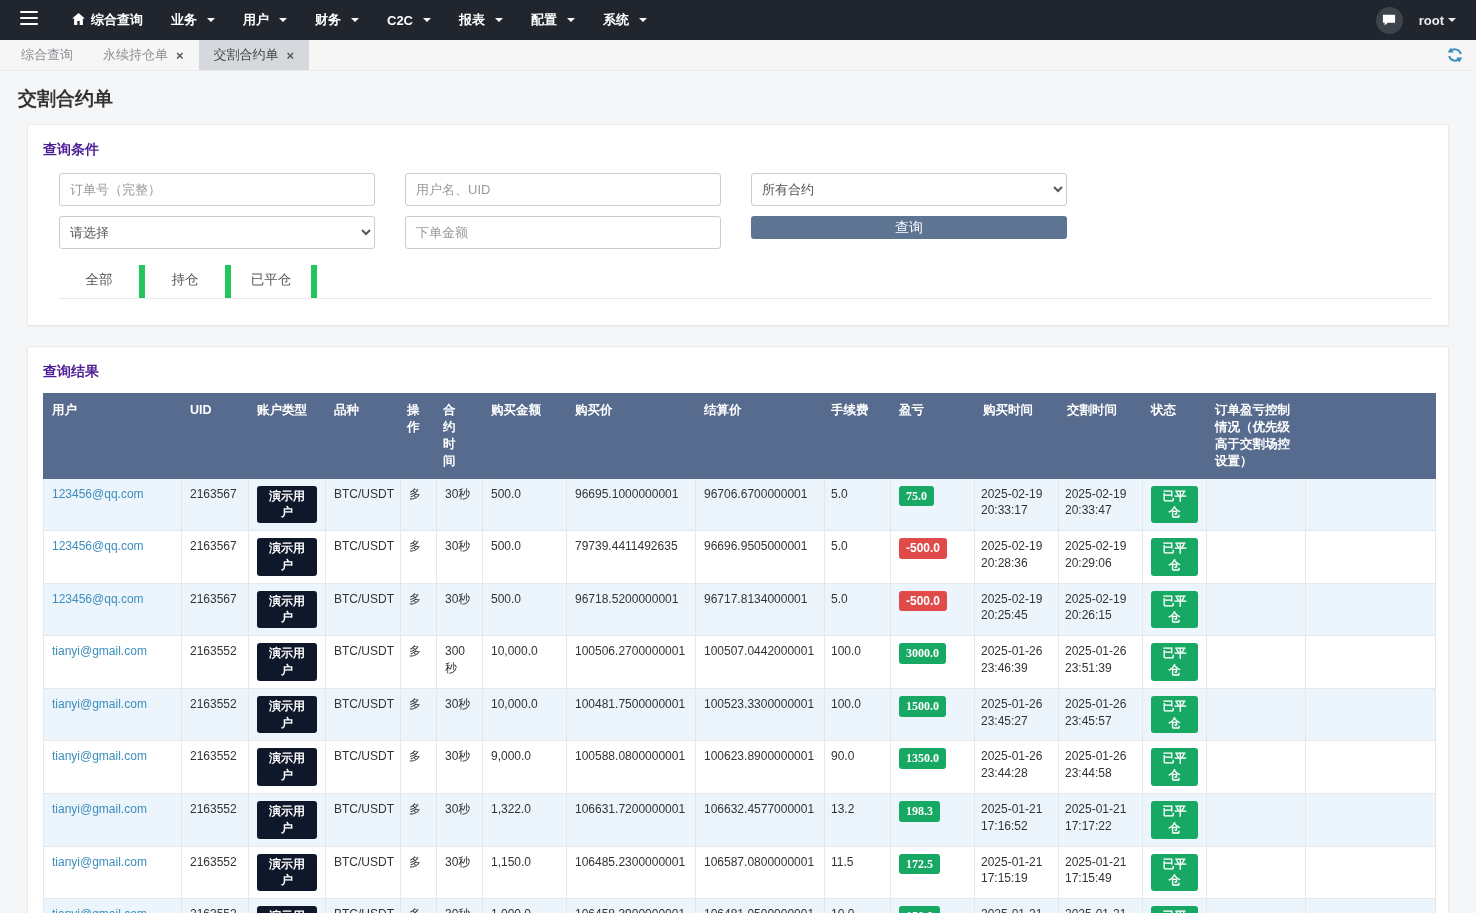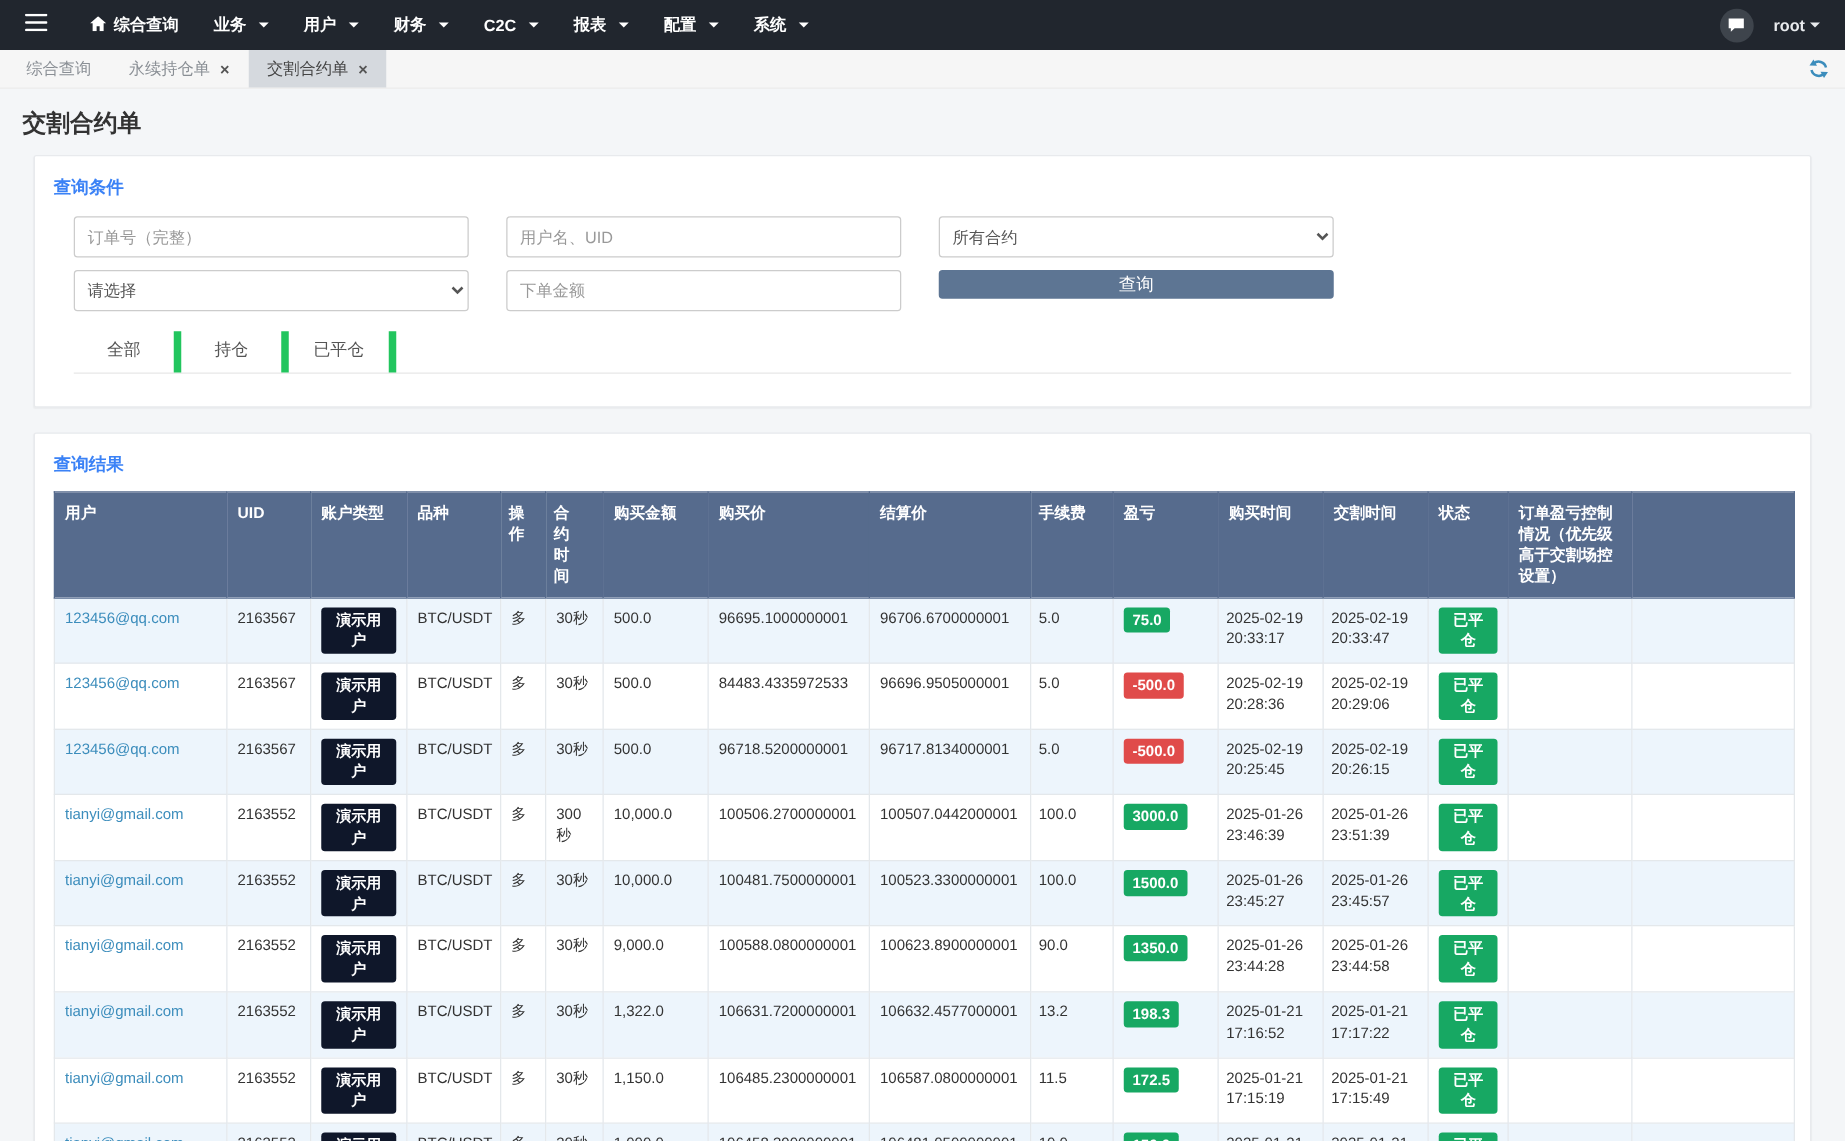--- a/index.html
+++ b/index.html
@@ -21,21 +21,21 @@
   .user-menu { display:flex; align-items:center; font-size:13px; font-weight:700; cursor:pointer; color:#e8eaed; }
   
   .tabbar { height:31px; background:#f6f6f6; border-bottom:1px solid #ececec; display:flex; align-items:stretch; padding-left:6px; position:relative; }
   .tab { display:flex; align-items:center; gap:8px; padding:0 15px; font-size:13px; color:#8a8f95; cursor:pointer; }
   .tab.active { background:#d5d9de; color:#444; }
   .tab-close { font-size:13px; font-weight:700; color:#555; line-height:1; cursor:pointer; }
   .refresh-btn { position:absolute; right:12px; top:0; height:100%; display:flex; align-items:center; cursor:pointer; }
   
   .page-title { font-size:19px; font-weight:600; color:#333; margin:15px 0 12px 18px; }
   .card { background:#fff; border:1px solid #e8eaed; border-radius:2px; margin:0 27px; box-shadow:0 1px 1px rgba(0,0,0,.04); }
-  .card-title { font-size:14px; font-weight:700; color:#3b82f6; }
+  .card-title { font-size:14px; font-weight:700; color:#4c1d95; }
   .query-card { padding:16px 15px 26px 15px; }
   .form-grid { display:grid; grid-template-columns:316px 316px 316px 198px; column-gap:30px; row-gap:10px; margin:14px 0 0 16px; }
   .ctl { height:33px; border:1px solid #ccc; border-radius:3px; padding:4px 10px; font-size:13px; color:#555; background:#fff; width:100%; font-family:inherit; }
   .ctl::placeholder { color:#999; }
   select.ctl { padding:0 6px; }
   .search-btn { height:23px; width:100%; background:#5d7593; border:none; border-radius:3px; color:#fff; font-size:14px; cursor:pointer; font-family:inherit; }
   .filter-tabs { display:flex; margin:16px 0 0 16px; border-bottom:1px solid #e8e8e8; }
   .ftab { width:86px; text-align:center; padding:6px 0 9px; font-size:13.5px; color:#555; border-right:6px solid #22c55e; cursor:pointer; }
   
   .results-card { margin-top:20px; padding:16px 15px 0 15px; }
@@ -46,21 +46,21 @@
   tbody td { border:1px solid #e4e8eb; padding:7px 8px; font-size:12px; color:#333; vertical-align:top; line-height:1.4; }
   tbody tr:nth-child(odd) { background:#edf5fc; }
   tbody tr:nth-child(even) { background:#fff; }
   td.c-dur { padding:7px 8px; word-break:break-all; }
   td.c-num, td.c-time { white-space:nowrap; }
   td.c-time { padding-left:6px; padding-right:4px; }
   td.c-fee { padding-left:6px; padding-right:6px; white-space:nowrap; }
   .email-link { color:#3c8dbc; text-decoration:none; cursor:pointer; white-space:nowrap; }
   .badge { display:inline-block; padding:2px 7px; border-radius:3px; color:#fff; font-size:12px; font-weight:700; min-width:20px; min-height:13px; text-align:center; }
   .badge-orange { background:#0f172a; }
-  .badge-green  { background:#17a863; }
+  .badge-green  { background:#17a863;font-family:Liberation Serif, serif; }
   .badge-red    { background:#e04b4a; }
   .badge.pnl { min-width:34px; }
 </style>
 </head>
 <body>
 
 <nav class="navbar">
   <div class="nav-hamburger">
     <span>
       <svg width="18" height="14" viewBox="0 0 18 14">
@@ -234,21 +234,21 @@
           <td></td>
         </tr>
         <tr>
           <td class="c-user"><a class="email-link">123456@qq.com</a></td>
           <td class="c-num">2163567</td>
           <td><span class="badge badge-orange">演示用户</span></td>
           <td>BTC/USDT</td>
           <td>多</td>
           <td class="c-dur">30秒</td>
           <td class="c-num">500.0</td>
-          <td class="c-num">84483.4335972533</td>
+          <td class="c-num">79739.4411492635</td>
           <td class="c-num">96696.9505000001</td>
           <td class="c-fee">5.0</td>
           <td><span class="badge pnl badge-red">-500.0</span></td>
           <td class="c-time">
             <div>2025-02-19</div>
             <div>20:28:36</div>
           </td>
           <td class="c-time">
             <div>2025-02-19</div>
             <div>20:29:06</div>

